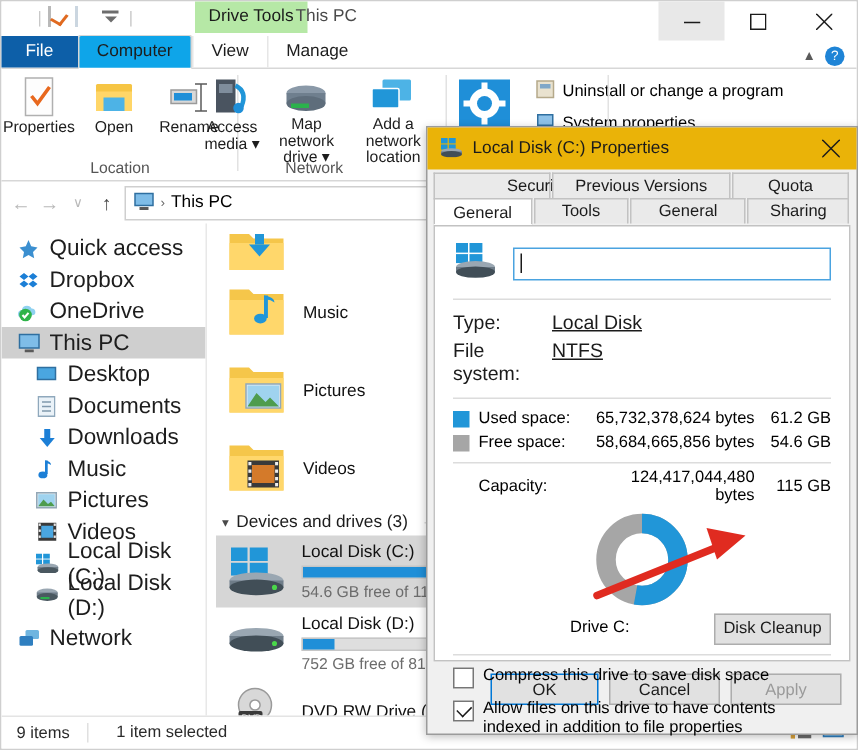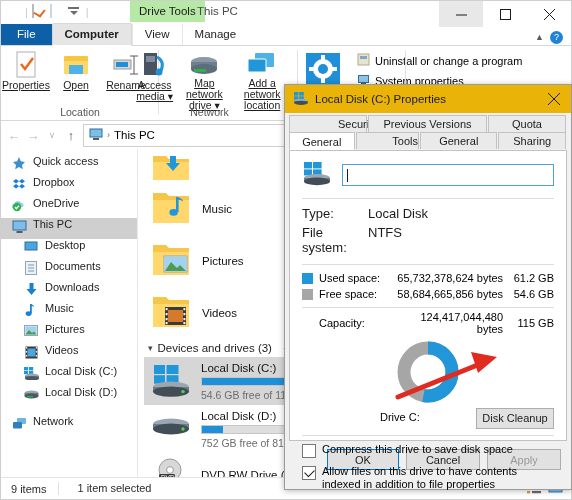--- a/index.html
+++ b/index.html
@@ -31,50 +31,50 @@
 
   .wctl{position:absolute;right:0;top:0;display:flex;}
   .wbtn{width:44px;height:26px;display:flex;align-items:center;justify-content:center;}
   .wbtn.active{background:#e8e8e8;}
   .wbtn svg{display:block;}
 
   
   .rtabs{height:22px;display:flex;align-items:flex-end;border-bottom:1px solid #d7d7d7;background:#fff;}
   .rtab{height:21px;line-height:21px;padding:0 12px;font-size:11.5px;color:#1d1d1d;}
   .rtab.file{background:#0d5fa8;color:#fff;padding:0 16px;}
-  .rtab.sel{background:#e5e5e5;border:1px solid #d7d7d7;border-bottom:1px solid #fff;
-            margin-bottom:-1px;border-radius:2px 2px 0 0;position:relative;z-index:3;font-weight:bold;}
+  .rtab.sel{background:#0ea5e9;border:1px solid #d7d7d7;border-bottom:1px solid #fff;
+            margin-bottom:-1px;border-radius:2px 2px 0 0;position:relative;z-index:3;}
   .rtab.plain{border-left:1px solid #e6e6e6;}
   .helpdot{position:absolute;right:8px;top:30px;width:13px;height:13px;border-radius:50%;
            background:#1f84d6;color:#fff;font-size:9px;line-height:13px;text-align:center;}
   .chevup{position:absolute;right:27px;top:31px;font-size:9px;color:#5a5a5a;}
 
   
   .ribbon{height:74px;background:#fff;border-bottom:1px solid #d7d7d7;position:relative;}
   .rgroup{position:absolute;top:0;height:74px;}
   .rg-items{display:flex;height:56px;}
   .rg-label{position:absolute;bottom:2px;width:100%;text-align:center;font-size:10.5px;color:#555;}
   .rg-div{position:absolute;top:4px;width:1px;height:64px;background:#e2e2e2;}
   .rbtn{width:50px;display:flex;flex-direction:column;align-items:center;padding-top:4px;}
-  .rbtn .lbl{font-size:10.5px;text-align:center;line-height:11px;color:#1d1d1d;text-decoration:underline;}
+  .rbtn .lbl{font-size:10.5px;text-align:center;line-height:11px;color:#1d1d1d;}
   .ic{height:30px;display:flex;align-items:center;justify-content:center;}
 
   
   .addrbar{height:28px;display:flex;align-items:center;gap:5px;padding:0 6px;background:#fff;}
   .navbtn{font-size:13px;color:#b9b9b9;width:14px;text-align:center;}
   .navbtn.up{color:#4a4a4a;font-size:13px;}
   .addrbox{flex:1;height:21px;border:1px solid #cfcfcf;background:#fff;display:flex;align-items:center;
            gap:4px;padding:0 5px;font-size:11.5px;}
   .crumbsep{color:#6b6b6b;font-size:9px;}
 
   
   .panes{position:absolute;left:0;right:0;top:0;bottom:0;}
   .navpane{position:absolute;left:0;top:0;width:136px;bottom:0;background:#fff;
            border-right:1px solid #e8e8e8;padding-top:6px;overflow:hidden;}
-  .nav-i{height:21px;display:flex;gap:6px;padding-left:10px;font-size:11px;color:#1d1d1d;}
+  .nav-i{height:21px;display:flex;align-items:center;gap:6px;padding-left:10px;font-size:15px;color:#1d1d1d;}
   .nav-i.ind{padding-left:22px;}
   .nav-i.sel{background:#cfcfcf;}
   .nav-i .nic{width:16px;height:16px;display:flex;align-items:center;justify-content:center;flex:0 0 16px;}
 
   .content{position:absolute;left:137px;right:0;top:0;bottom:0;background:#fff;overflow:hidden;}
   .fgrid{padding:4px 0 0 6px;}
   .frow{height:52px;display:flex;align-items:center;gap:10px;padding-left:6px;}
   .ftxt{font-size:11.5px;color:#111;}
   .grphdr{display:flex;align-items:center;gap:5px;font-size:11.5px;color:#1c1c1c;padding:3px 0 3px 4px;}
   .grphdr .ln{flex:1;height:1px;background:#dcdcdc;margin-left:6px;}
@@ -107,21 +107,21 @@
   .tb.sel{background:#fff;border-bottom:1px solid #fff;position:relative;z-index:2;height:18px;line-height:18px;}
 
   .dlgbody{margin:0 4px;background:#fff;border:1px solid #c2c2c2;border-top:1px solid #c2c2c2;
            height:291px;box-sizing:border-box;padding:10px 12px;position:relative;}
   .namerow{display:flex;align-items:center;gap:10px;}
   .nameinput{flex:1;height:20px;border:1px solid #4aa3e0;background:#fff;display:flex;align-items:center;padding:0 4px;}
   .caret{width:1px;height:13px;background:#1a1a1a;}
   .hr{height:1px;background:#dcdcdc;margin:9px 0 7px;}
   .kv{display:flex;font-size:13px;margin-bottom:4px;}
   .kv .k{width:66px;color:#1b1b1b;}
-  .kv .v{color:#1b1b1b;}
+  .kv .v{color:#1b1b1b;text-decoration:underline;}
   .sw{width:11px;height:11px;margin-right:6px;flex:0 0 11px;}
   .srow{display:flex;align-items:center;font-size:11px;margin-bottom:4px;}
   .srow .lab{width:78px;}
   .srow .bytes{width:110px;text-align:right;}
   .srow .gb{width:52px;text-align:right;}
   .donutwrap{display:flex;justify-content:center;margin-top:4px;}
   .driverow{display:flex;align-items:center;justify-content:flex-end;gap:0;margin-top:2px;position:relative;height:22px;}
   .drivelbl{position:absolute;left:78px;top:4px;font-size:11px;}
   .btn{height:21px;min-width:74px;background:#e1e1e1;border:1px solid #adadad;font-size:11px;
        color:#1b1b1b;display:flex;align-items:center;justify-content:center;box-sizing:border-box;}
@@ -663,21 +663,21 @@
       </span>
     </div>
 
     <div class="tabrow top">
       <div class="tb" style="width:78px;padding-left:48px;">Security</div>
       <div class="tb" style="width:119px;">Previous Versions</div>
       <div class="tb" style="width:78px;">Quota</div>
     </div>
     <div class="tabrow">
       <div class="tb sel" style="width:66px;text-align:center;">General</div>
-      <div class="tb" style="width:64px;text-align:right;">Tools</div>
+      <div class="tb" style="width:64px;">Tools</div>
       <div class="tb" style="width:78px;">General</div>
       <div class="tb" style="width:68px;">Sharing</div>
     </div>
 
     <div class="dlgbody">
 
       <div class="namerow">
         <span>
           <svg width="30" height="26">
               <g fill="#2196d8">

